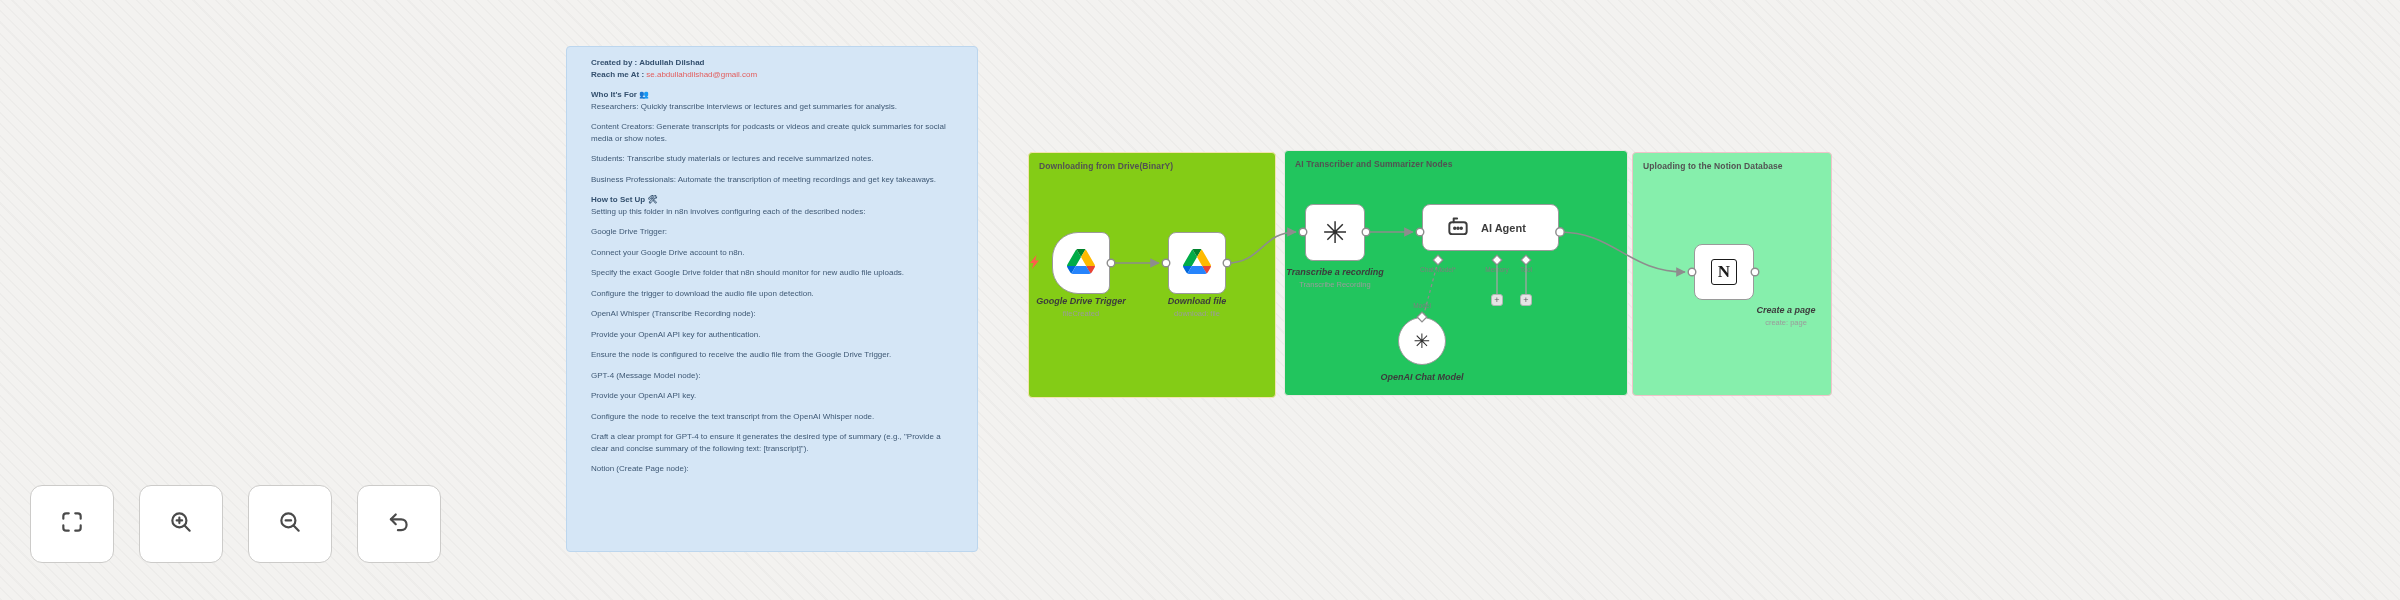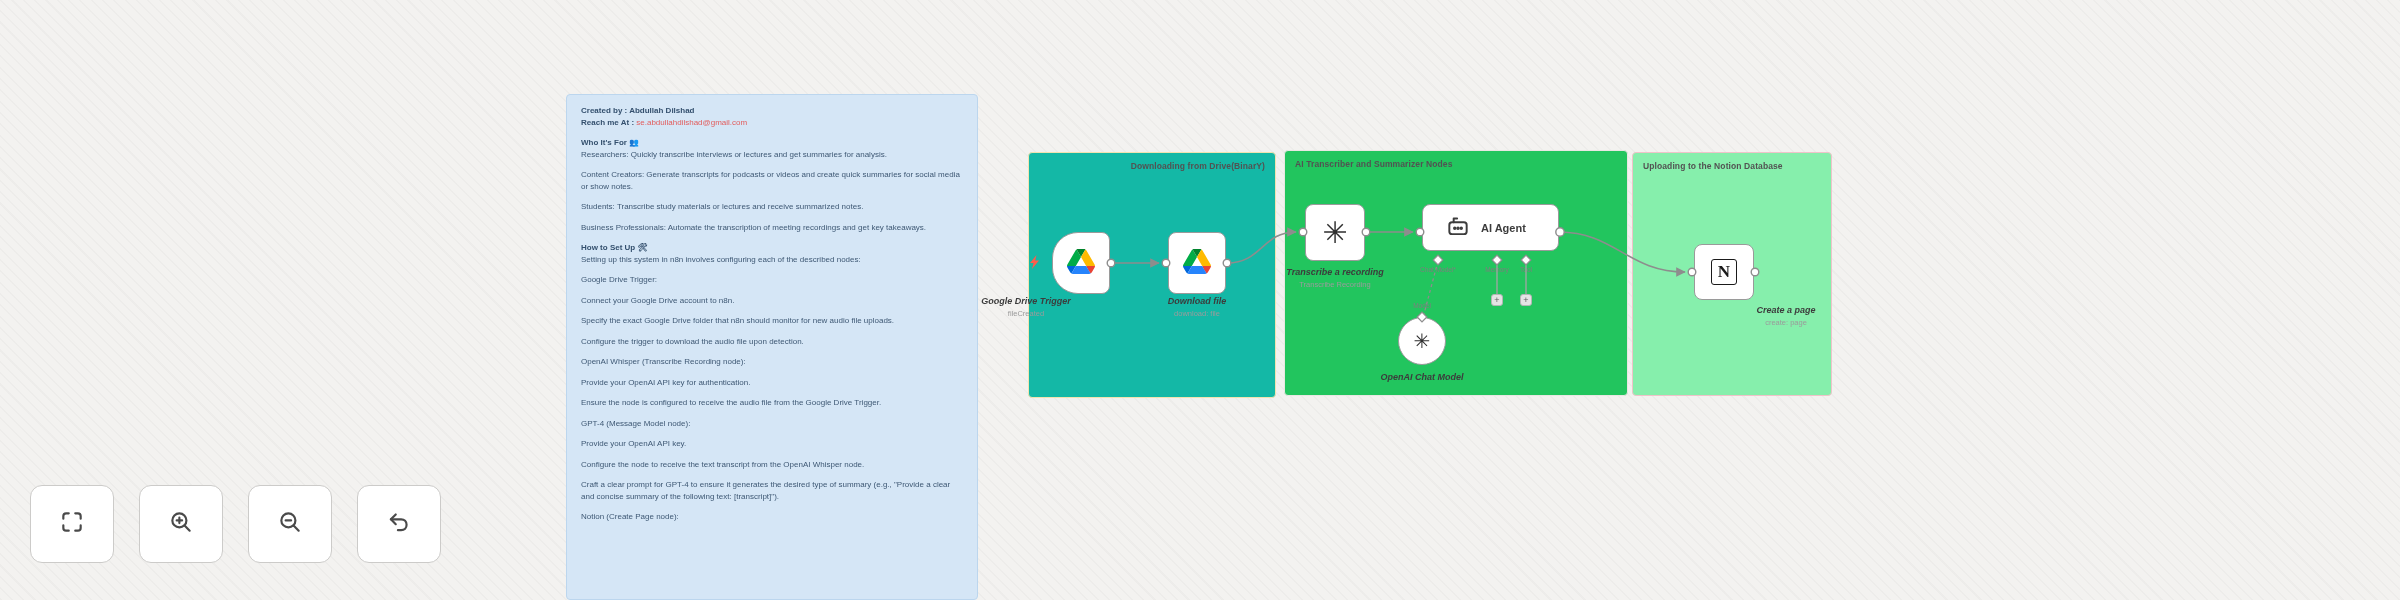--- a/index.html
+++ b/index.html
@@ -9,28 +9,28 @@
     font-family: "Liberation Sans", sans-serif;
     background-color: #f3f2f0;
     background-image: repeating-linear-gradient(45deg, rgba(0,0,0,0.022) 0 1.5px, transparent 1.5px 8px);
   }
   
   .sticky { position: absolute; border-radius: 4px; z-index: 1; }
   .sticky .sec-title { font-size: 8.5px; font-weight: 600; color: #525252; padding: 8px 10px; letter-spacing: .1px; }
   #note {
     left: 566px; top: 46px; width: 412px; height: 506px;
     background: #d5e6f6; border: 1px solid #bcd6ee;
-    padding: 10px 14px; overflow: hidden;
-    font-size: 8px; line-height: 11.5px; color: #3e5874; margin-top: 48px;
+    padding: 10px 24px; overflow: hidden;
+    font-size: 8px; line-height: 11.5px; color: #3e5874;
   }
   #note p { margin: 0 0 9px; }
   #note p.tight { margin-bottom: 0; }
   #note .b { font-weight: bold; color: #34506e; }
   #note .email { color: #e25d5d; text-decoration: none; }
-  #sec-yellow { left: 1028px; top: 152px; width: 248px; height: 246px; background: #14b8a6; border: 1px solid #f2e3b0; text-align: right; }
+  #sec-yellow { left: 1028px; top: 152px; width: 248px; height: 246px; background: #84cc16; border: 1px solid #f2e3b0; }
   #sec-gray   { left: 1284px; top: 150px; width: 344px; height: 246px; background: #22c55e; border: 1px solid #e9e7e3; }
   #sec-pink   { left: 1632px; top: 152px; width: 200px; height: 244px; background: #86efac; border: 1px solid #efc3c9; }
   
   .node {
     position: absolute; background: #fff; border: 1.4px solid #9a9a9a;
     z-index: 4; display: flex; align-items: center; justify-content: center;
   }
   #node-trigger   { left: 1052px; top: 232px; width: 58px; height: 62px; border-radius: 26px 8px 8px 26px; }
   #node-download  { left: 1168px; top: 232px; width: 58px; height: 62px; border-radius: 8px; }
   #node-transcribe{ left: 1305px; top: 204px; width: 60px; height: 57px; border-radius: 8px; }
@@ -72,21 +72,21 @@
 
 <div id="note" class="sticky">
   <p class="b tight">Created by : Abdullah Dilshad</p>
   <p><span class="b">Reach me At : </span><a class="email">se.abdullahdilshad@gmail.com</a></p>
   <p class="b tight">Who It's For 👥</p>
   <p>Researchers: Quickly transcribe interviews or lectures and get summaries for analysis.</p>
   <p>Content Creators: Generate transcripts for podcasts or videos and create quick summaries for social media or show notes.</p>
   <p>Students: Transcribe study materials or lectures and receive summarized notes.</p>
   <p>Business Professionals: Automate the transcription of meeting recordings and get key takeaways.</p>
   <p class="b tight">How to Set Up 🛠</p>
-  <p>Setting up this system in n8n involves configuring each of the described nodes:</p>
+  <p>Setting up this folder in n8n involves configuring each of the described nodes:</p>
   <p>Google Drive Trigger:</p>
   <p>Connect your Google Drive account to n8n.</p>
   <p>Specify the exact Google Drive folder that n8n should monitor for new audio file uploads.</p>
   <p>Configure the trigger to download the audio file upon detection.</p>
   <p>OpenAI Whisper (Transcribe Recording node):</p>
   <p>Provide your OpenAI API key for authentication.</p>
   <p>Ensure the node is configured to receive the audio file from the Google Drive Trigger.</p>
   <p>GPT-4 (Message Model node):</p>
   <p>Provide your OpenAI API key.</p>
   <p>Configure the node to receive the text transcript from the OpenAI Whisper node.</p>
@@ -196,21 +196,21 @@
   <span class="notion-box">N</span>
 </div>
 
 <div class="plus-box" style="left:1491px; top:294px;">
     <span>+</span>
   </div>
 <div class="plus-box" style="left:1520px; top:294px;">
     <span>+</span>
   </div>
 
-<div class="nlabel" style="left:956px; top:296px;">
+<div class="nlabel" style="left:1011px; top:296px;">
   <div class="nm">Google Drive Trigger</div>
   <div class="sub">fileCreated</div>
 </div>
 <div class="nlabel" style="left:1127px; top:296px;">
   <div class="nm">Download file</div>
   <div class="sub">download: file</div>
 </div>
 <div class="nlabel" style="left:1265px; top:267px;">
   <div class="nm">Transcribe a recording</div>
   <div class="sub">Transcribe Recording</div>

